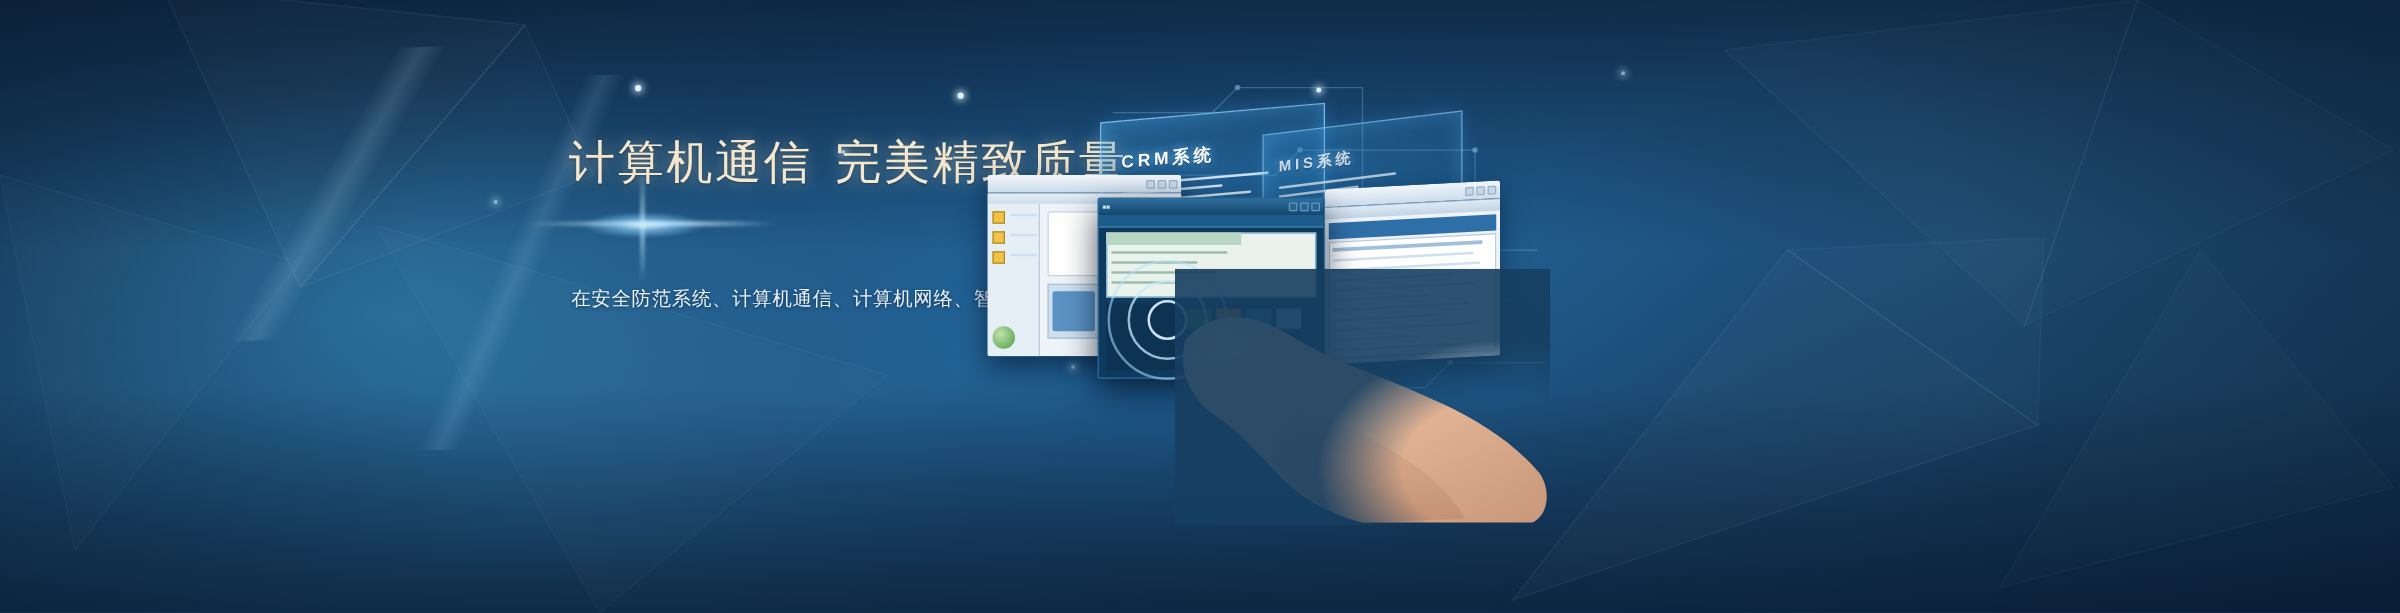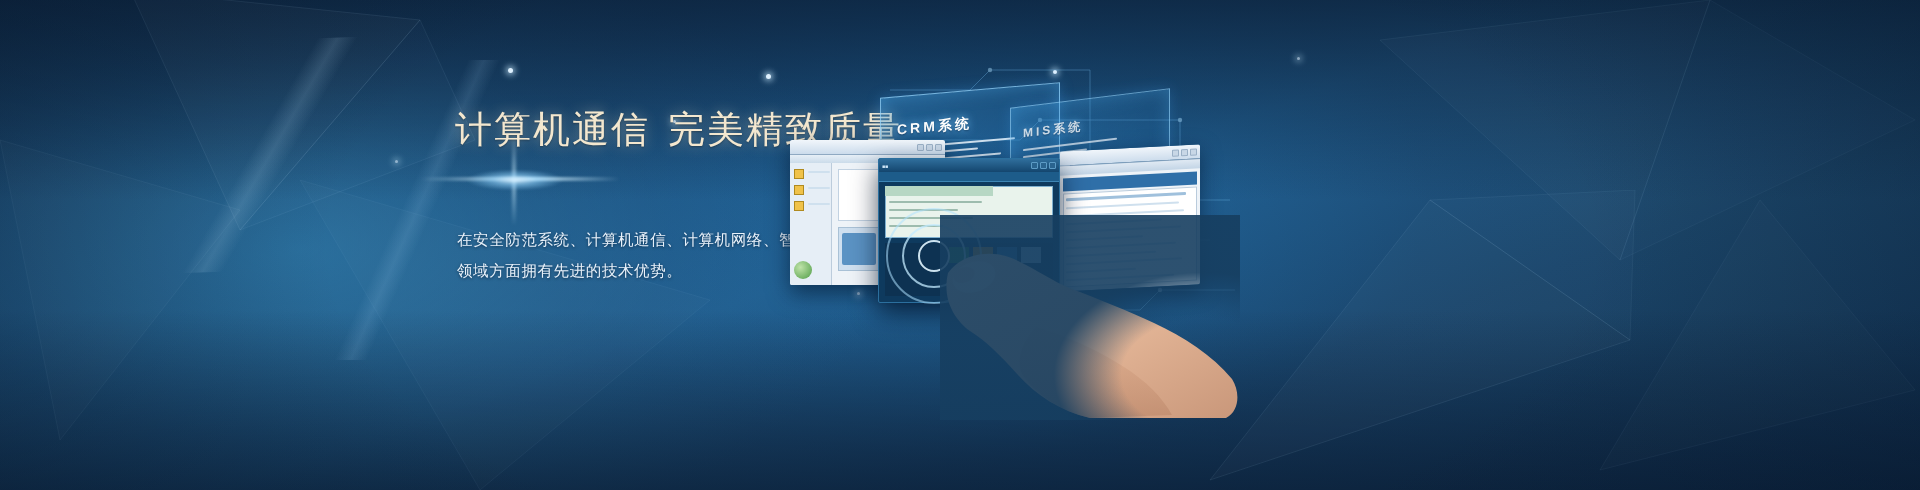--- a/index.html
+++ b/index.html
@@ -170,21 +170,20 @@
     <div class="ray"></div>
     <div class="core"></div>
   </div>
 
   <div class="headline">
     <span>计算机通信</span><span class="gap"></span><span>完美精致质量</span>
   </div>
 
   <div class="paragraph">
     <div>在安全防范系统、计算机通信、计算机网络、智能大厦</div>
-    <div>领域方面拥有先进的技术优势。</div>
   </div>
 
   <div class="cluster">
 
     <svg class="circuit" style="left:110px;top:10px;" width="360" height="300" viewBox="0 0 360 300">
       <g stroke="rgba(130,205,255,0.55)" stroke-width="1" fill="none">
         <path d="M10 40 H90 L110 20 H210"></path>
         <path d="M30 90 H140 L160 70 H300"></path>
         <path d="M0 150 H60 L80 130 H250 L270 150 H350"></path>
         <path d="M40 210 H170 L190 190 H330"></path>

